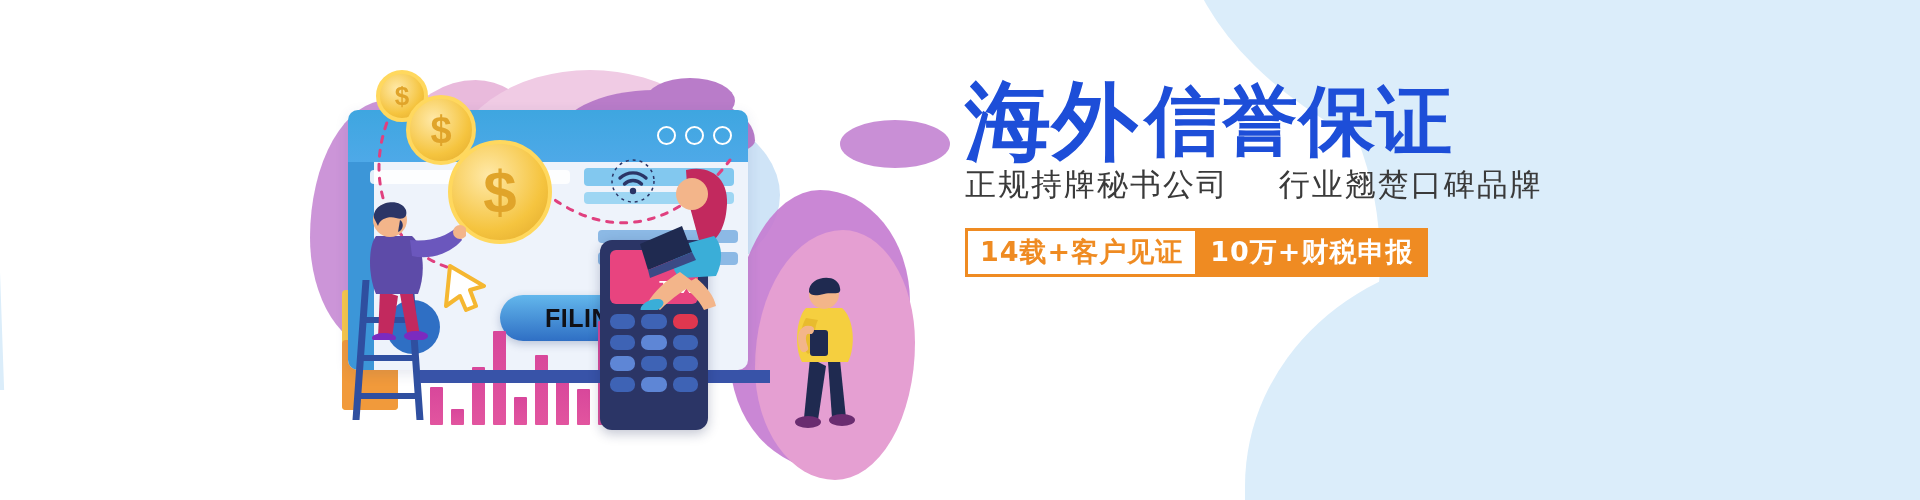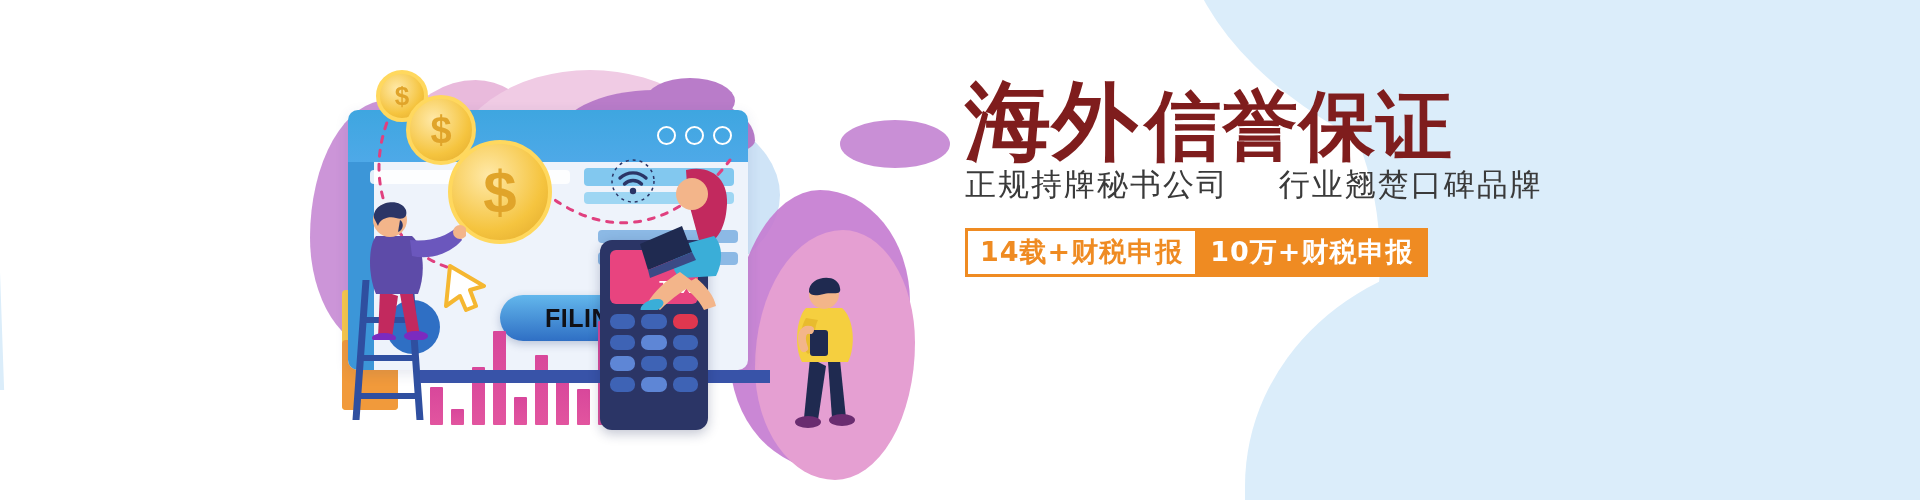--- a/index.html
+++ b/index.html
@@ -132,21 +132,21 @@
       background:#f6c84c;border-radius:4px;}
   .folder i{position:absolute;left:10px;width:34px;height:5px;background:#fff;opacity:.85;border-radius:3px;}
   .folder-front{position:absolute;left:42px;top:300px;width:56px;height:70px;
       background:#f19a3b;border-radius:4px;}
 
   
   .dotted{position:absolute;left:0;top:0;width:640px;height:420px;pointer-events:none;}
 
   
   .textblock{position:absolute;left:965px;top:78px;width:700px;}
-  .headline{display:flex;align-items:flex-end;color:#7f1d1d;line-height:1;}
+  .headline{display:flex;align-items:center;color:#1d4ed8;line-height:1;}
   .hl-a{font-size:86px;font-weight:bold;letter-spacing:1px;font-family:"DejaVu Sans",sans-serif;}
   .hl-b{font-size:76px;font-weight:bold;letter-spacing:1px;margin-left:6px;
         font-family:"DejaVu Sans",sans-serif;}
   .subtitle{font-size:31px;color:#3a3a3a;letter-spacing:2px;
         font-family:"DejaVu Sans",sans-serif;}
   .subtitle .gap{display:inline-block;width:26px;}
   .badges{margin-top:22px;display:flex;}
   .badge{font-size:27px;font-weight:bold;padding:7px 12px 9px;letter-spacing:1px;
         font-family:"DejaVu Sans",sans-serif;line-height:1;}
   .badge-outline{color:#ef8b22;background:#ffffff;border:3px solid #ef8b22;
@@ -311,18 +311,18 @@
     <div class="headline">
       <span class="hl-a">海外</span>
       <span class="hl-b">信誉保证</span>
     </div>
     <div class="subtitle">
       <span>正规持牌秘书公司</span>
       <span class="gap"></span>
       <span>行业翘楚口碑品牌</span>
     </div>
     <div class="badges">
-      <div class="badge badge-outline">14载+财税申报</div>
+      <div class="badge badge-outline">14载+客户见证</div>
       <div class="badge badge-solid">10万+财税申报</div>
     </div>
   </div>
 
 </div>
 
 </body></html>

